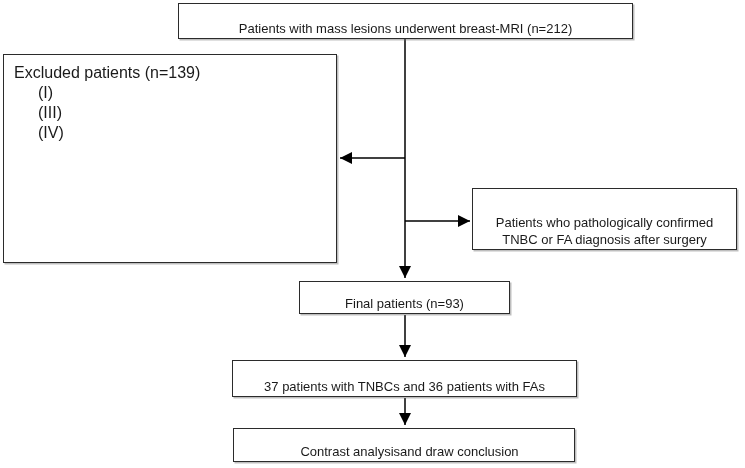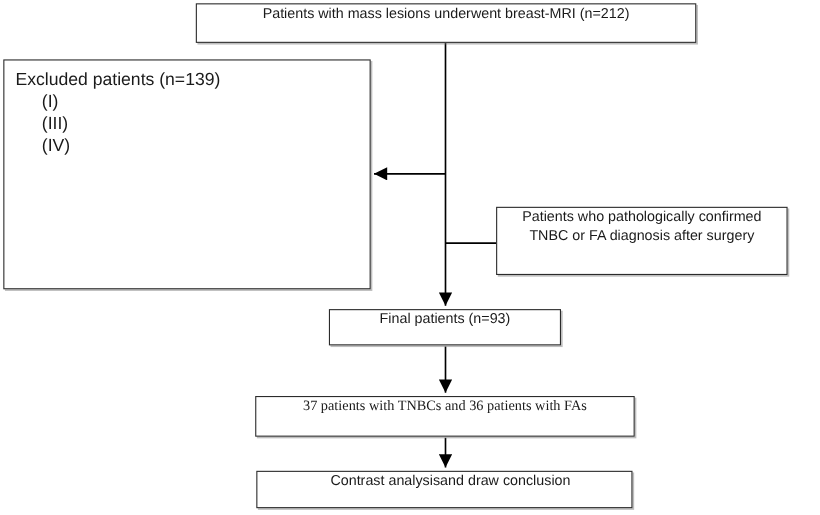--- a/index.html
+++ b/index.html
@@ -20,30 +20,30 @@
     position: absolute;
     background: #ffffff;
     border: 1.5px solid #2b2b2b;
     box-shadow: 1.5px 1.5px 0 rgba(110,110,110,0.45);
     box-sizing: border-box;
     font-size: 13px;
     line-height: 1.3;
   }
   .box.centered {
     display: flex;
-    align-items: flex-start;
+    align-items: flex-end;
     justify-content: center;
     text-align: center;
   }
   #box-top        { left: 178px; top: 3px;   width: 455px; height: 36px; }
   #box-excluded   { left: 3px;   top: 54px;  width: 334px; height: 209px;
                     padding: 8px 6px 0 10px; font-size: 16px; line-height: 20px; }
-  #box-pathology  { left: 451px; top: 188px; width: 265px; height: 62px; padding: 0 5px; }
+  #box-pathology  { left: 472px; top: 188px; width: 265px; height: 62px; padding: 0 5px; }
   #box-final      { left: 299px; top: 281px; width: 211px; height: 33px; }
-  #box-groups     { left: 232px; top: 360px; width: 345px; height: 37px; font-family: Liberation Serif, serif; }
+  #box-groups     { left: 232px; top: 360px; width: 345px; height: 37px; }
   #box-conclusion { left: 233px; top: 428px; width: 342px; height: 34px; padding-left: 11px; }
 
   .excl-title { display: block; }
   .excl-item {
     display: flex;
     align-items: flex-start;
     padding-left: 24px;
   }
   .excl-num {
     flex: 0 0 27px;

